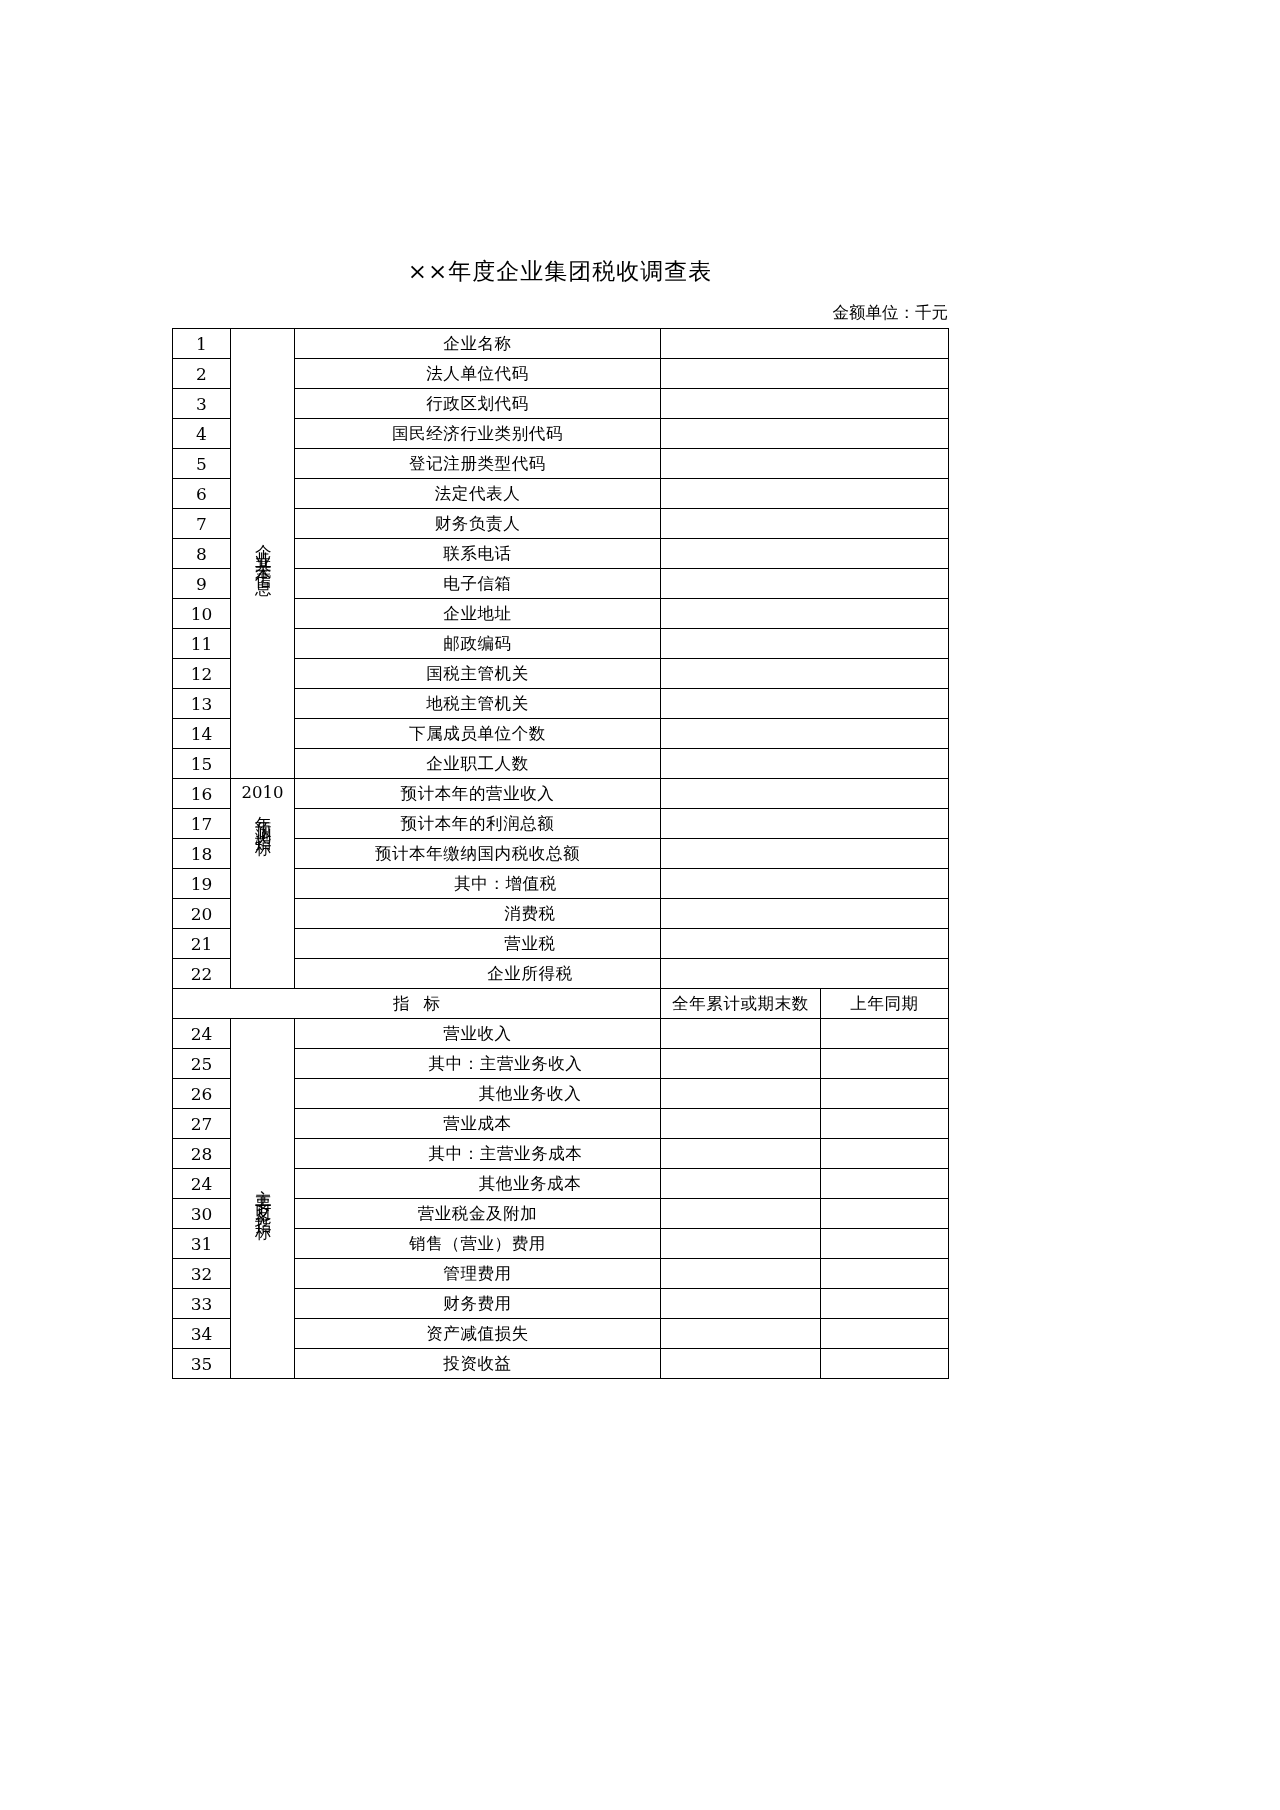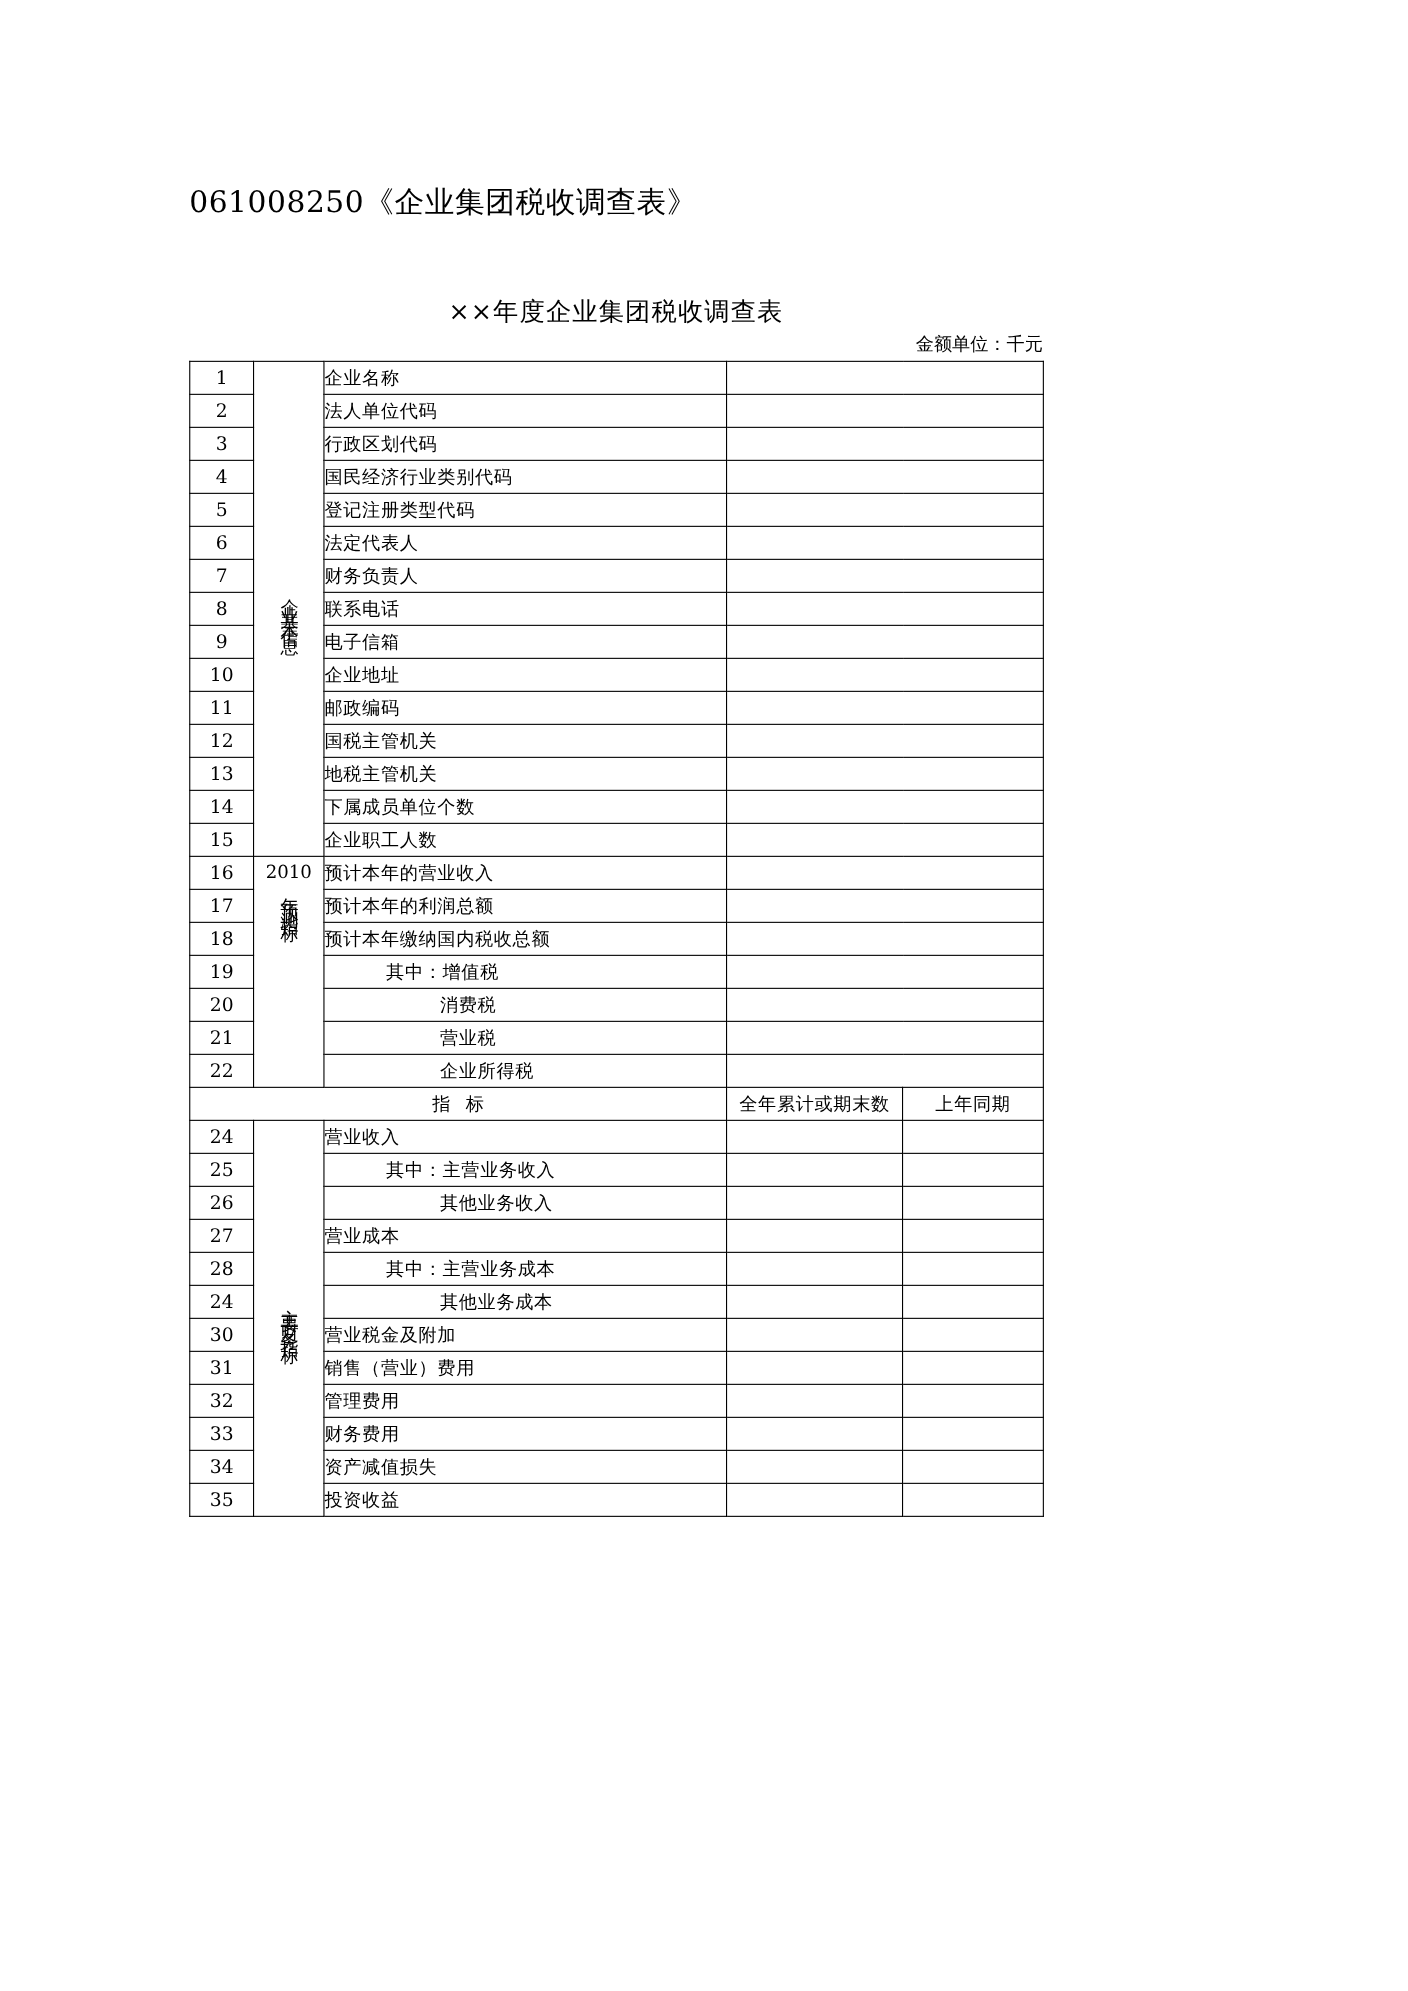--- a/index.html
+++ b/index.html
@@ -31,21 +31,21 @@
     top: 168px;
     font-size: 27px;
     line-height: 34px;
     letter-spacing: 0.5px;
     white-space: nowrap;
   }
 
   .doc-subtitle {
     position: absolute;
     left: 172px;
-    top: 269px;
+    top: 256px;
     width: 776px;
     text-align: center;
     font-size: 23px;
     line-height: 30px;
     letter-spacing: 1px;
   }
 
   .unit-line {
     position: absolute;
     left: 172px;
@@ -87,21 +87,21 @@
   col.c-val1  { width: 160px; }
   col.c-val2  { width: 128px; }
 
   td.no {
     text-align: center;
     font-size: 17px;
     font-family: "DejaVu Serif", "Liberation Serif", serif;
   }
 
   td.item {
-    text-align: left;
+    text-align: center;
     padding-left: 12px;
     letter-spacing: 0.6px;
     white-space: nowrap;
     margin-top: 20px;
   }
   td.item.ind1 { padding-left: 56px; }
   td.item.ind2 { padding-left: 105px; }
 
   td.val { background: #ffffff; }
 
@@ -156,21 +156,20 @@
     padding: 0 6px;
   }
 
   .spaced-2 { letter-spacing: 14px; padding-left: 14px; }
 </style>
 </head>
 <body>
 
 <div class="page">
 
-  <div class="doc-title">061008250《企业集团税收调查表》</div>
 
   <div class="doc-subtitle">××年度企业集团税收调查表</div>
 
   <div class="unit-line">金额单位：千元</div>
 
   <div class="tbl-wrap">
     <table class="survey">
       <colgroup>
         <col class="c-no">
           <col class="c-grp">

